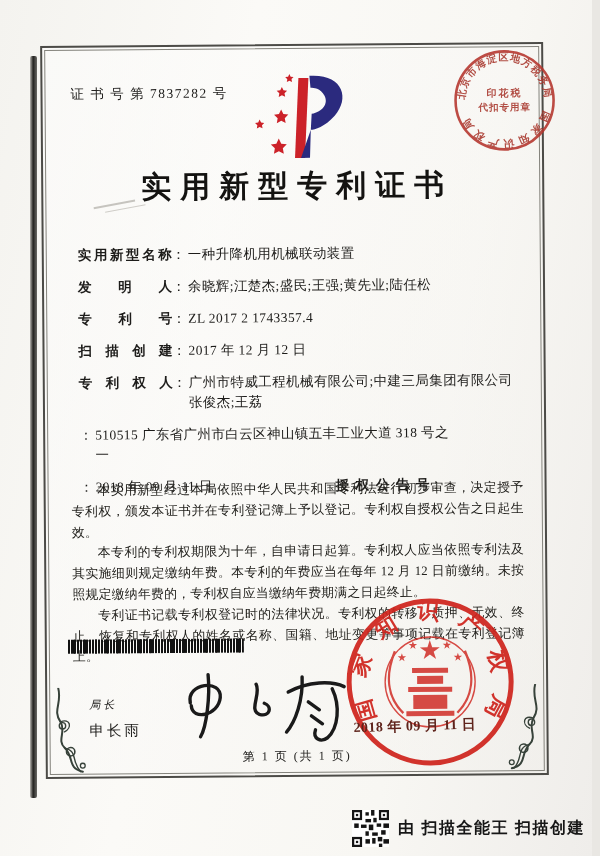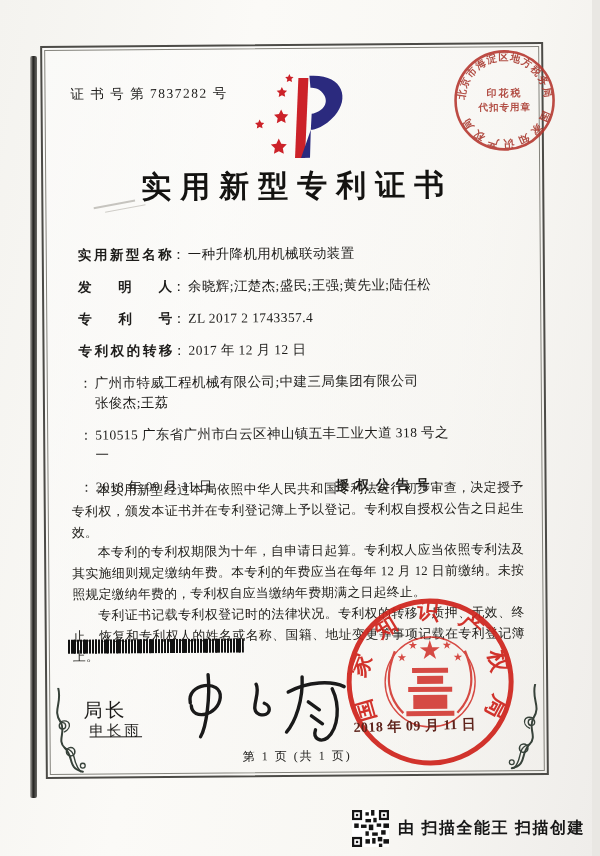--- a/index.html
+++ b/index.html
@@ -48,22 +48,22 @@
   
   .paras{position:absolute;left:26px;top:433px;width:452px;font-size:12.8px;line-height:20.8px;text-align:justify;color:#23221e;}
   .paras p{margin:0;text-indent:2em;letter-spacing:.3px;}
   
   .barcode{
     position:absolute;left:21px;top:592px;width:176px;height:14px;
     background:
       repeating-linear-gradient(90deg,#121212 0,#121212 2px,transparent 2px,transparent 3px),
       repeating-linear-gradient(90deg,transparent 0,transparent 5px,#121212 5px,#121212 7px,transparent 7px,transparent 11px);
   }
-  .comm-role{position:absolute;left:36px;top:650px;font-size:19px;letter-spacing:3px;color:#1b1a18;}
-  .comm-name{position:absolute;left:42px;top:674px;font-size:14.5px;letter-spacing:3px;color:#1b1a18;text-decoration:underline;}
+  .comm-role{position:absolute;left:42px;top:650px;font-size:11px;letter-spacing:3px;color:#1b1a18;font-style:italic;}
+  .comm-name{position:absolute;left:42px;top:674px;font-size:14.5px;letter-spacing:3px;color:#1b1a18;}
   .signature{position:absolute;left:117px;top:624px;}
   
   .seal-big{position:absolute;left:296px;top:550px;opacity:.92;}
   .seal-date{
     position:absolute;left:306px;top:672px;width:150px;
     font-size:14px;font-weight:bold;color:#5f241c;letter-spacing:.5px;transform:rotate(-1.2deg);
   }
   .page-note{position:absolute;left:0;top:702px;width:100%;text-align:center;font-size:12px;color:#22211f;letter-spacing:2px;}
   
   .seal-tax{position:absolute;left:408px;top:2px;opacity:.88;}
@@ -147,25 +147,26 @@
         <span class="flabel">发明人</span>
         <span class="fcolon">：</span>
         <span class="fval">余晓辉;江楚杰;盛民;王强;黄先业;陆任松</span>
       </div>
       <div class="frow">
         <span class="flabel">专利号</span>
         <span class="fcolon">：</span>
         <span class="fval">ZL 2017 2 1743357.4</span>
       </div>
       <div class="frow">
-        <span class="flabel">专利权的转移</span>
+        <span class="flabel">扫描创建</span>
         <span class="fcolon">：</span>
         <span class="fval">2017 年 12 月 12 日</span>
       </div>
       <div class="frow">
+        <span class="flabel">专利权人</span>
         <span class="fcolon">：</span>
         <span class="fval">
           <div>广州市特威工程机械有限公司;中建三局集团有限公司</div>
           <div>张俊杰;王荔</div>
         </span>
       </div>
       <div class="frow">
         <span class="fcolon">：</span>
         <span class="fval">
           <div>510515 广东省广州市白云区神山镇五丰工业大道 318 号之</div>

